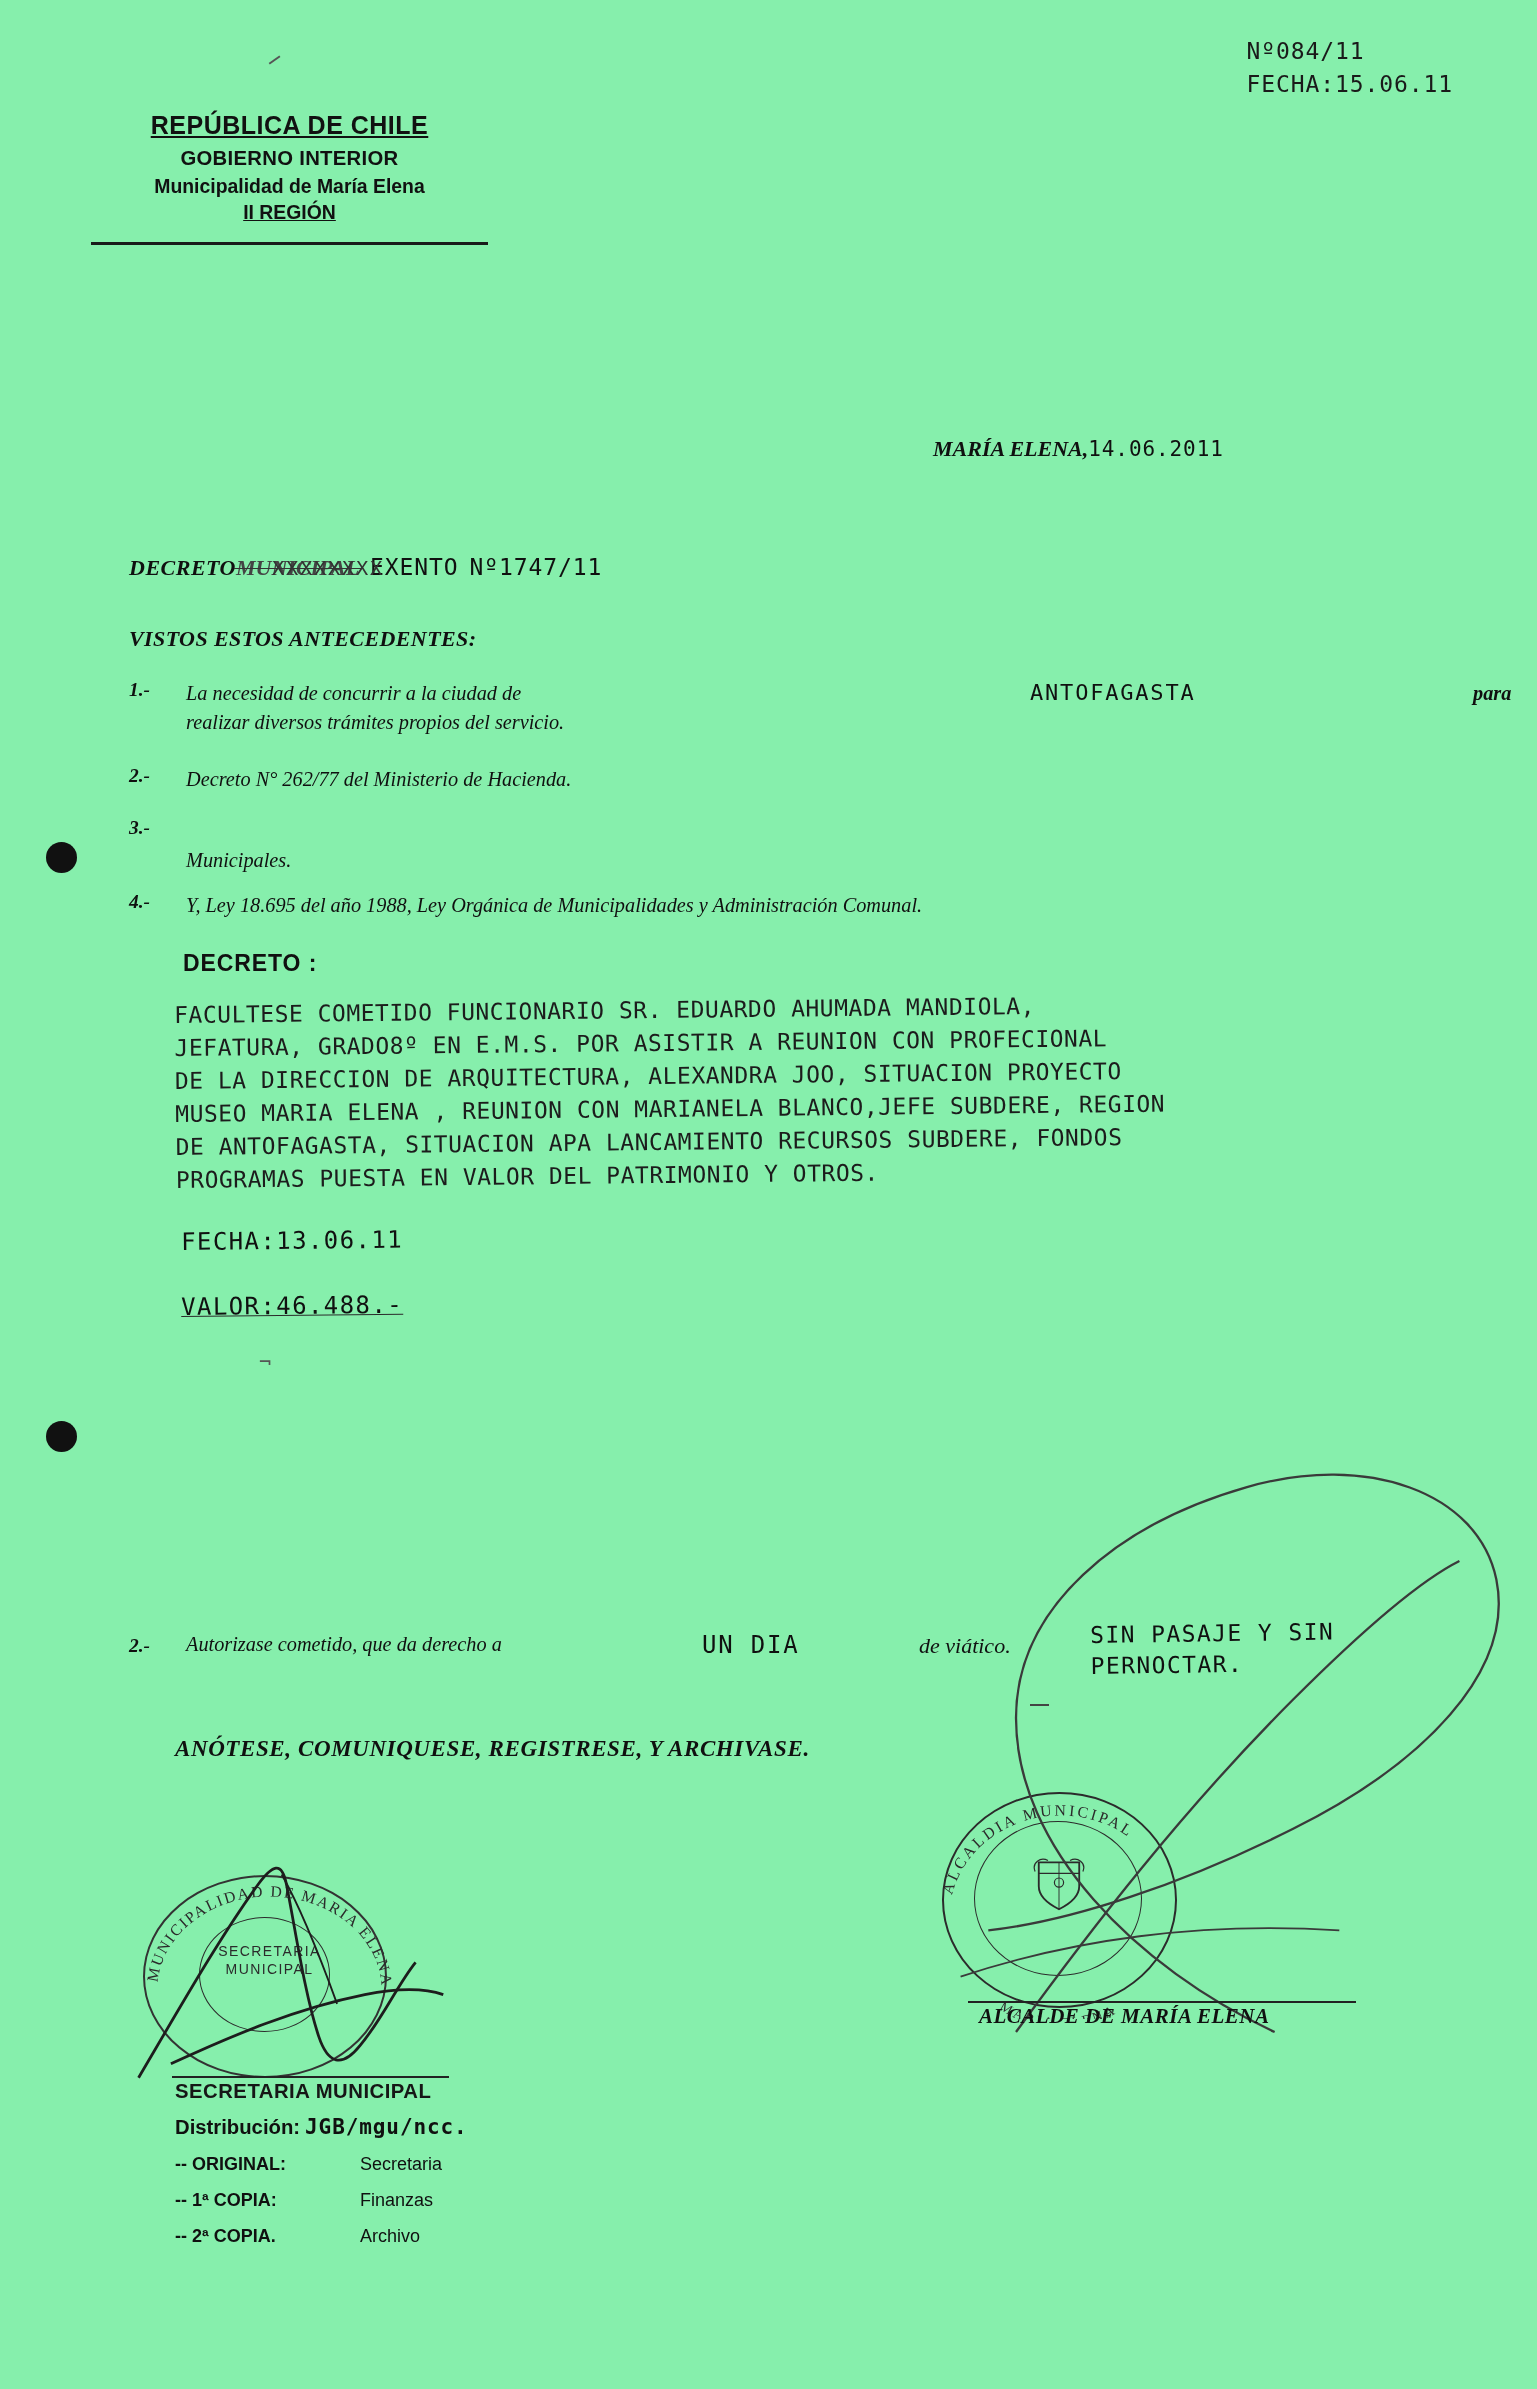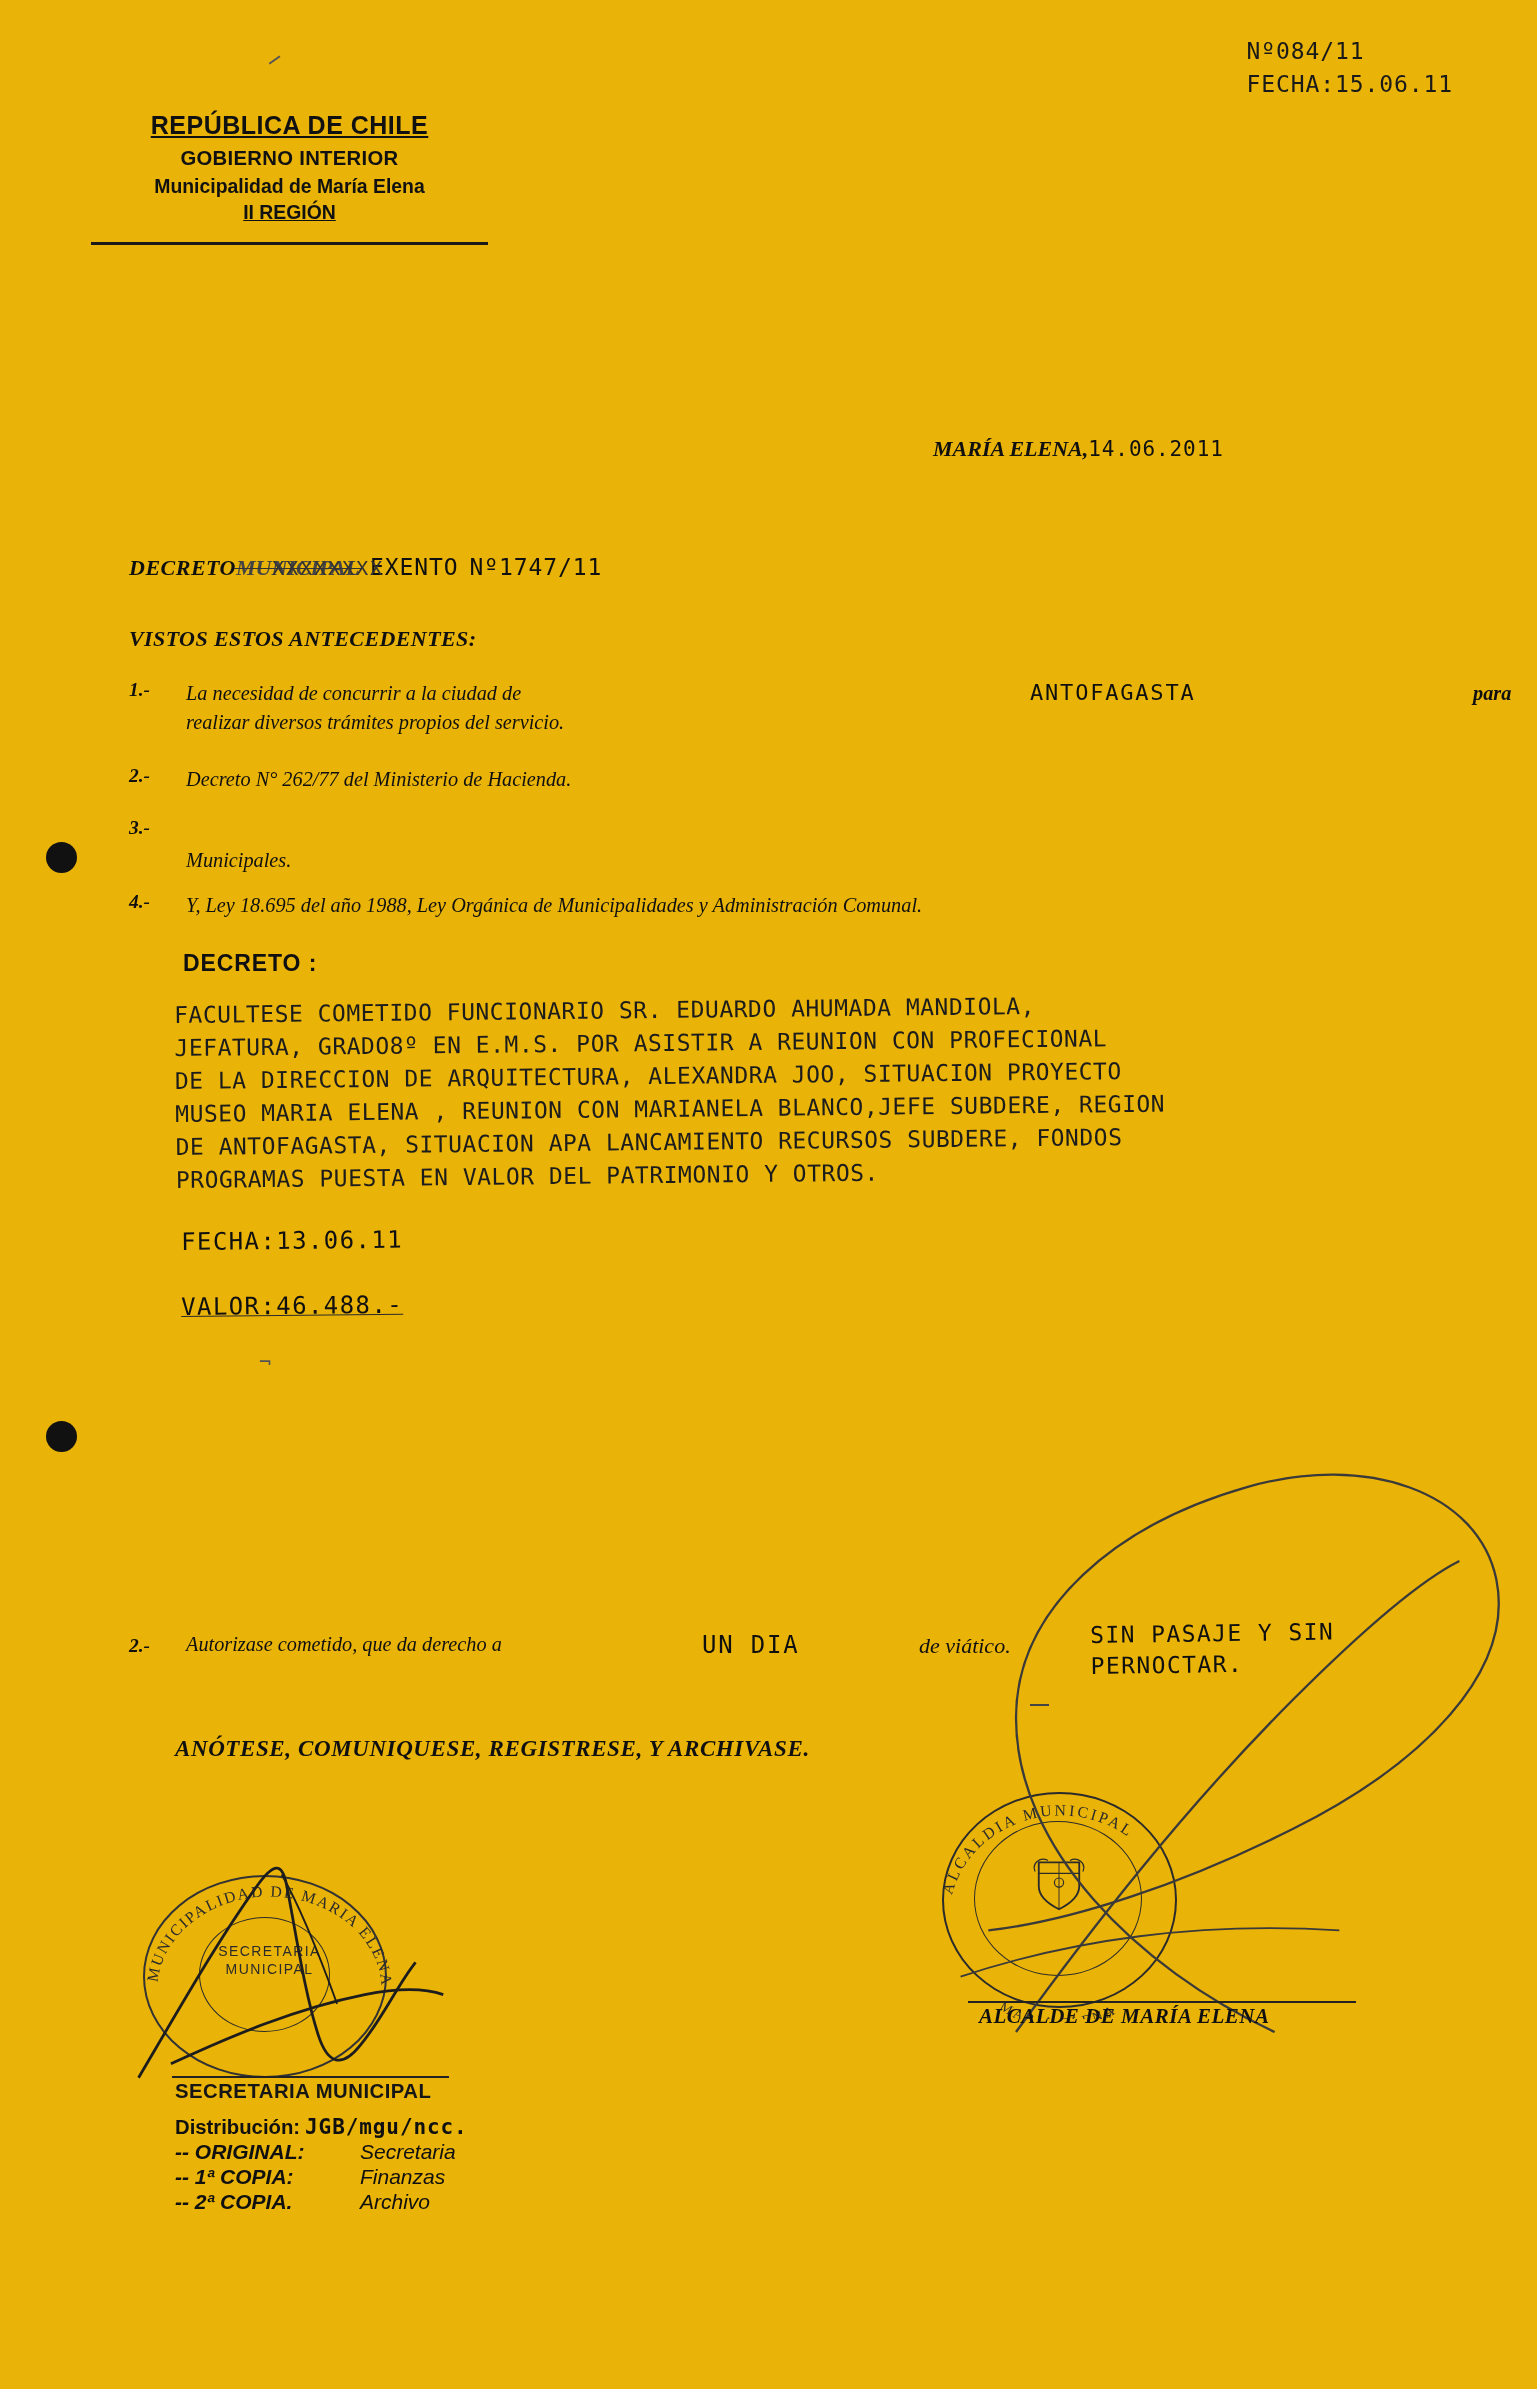--- a/index.html
+++ b/index.html
@@ -9,21 +9,21 @@
   }
   body {
     font-family: "Liberation Serif", serif;
     color: #101010;
   }
   .page {
     position: relative;
     width: 1538px;
     height: 2389px;
     margin: 0 auto;
-    background: #eab308;
+    background: #86efac;
     overflow: hidden;
   }
   
   .abs { position: absolute; }
   .serif-bold-italic { font-family: "Liberation Serif", serif; font-style: italic; font-weight: bold; }
   .mono {
     font-family: "DejaVu Sans Mono", monospace;
     letter-spacing: 0.9px;
     color: #1a1a1a;
   }
@@ -331,23 +331,22 @@
   #dist-block .dist-head .typed {
     font-family: "DejaVu Sans Mono", monospace;
     font-weight: bold;
     font-size: 21px;
     letter-spacing: 0.9px;
     margin-left: 5px;
   }
   #dist-block .dist-row {
     font-family: "Liberation Sans", sans-serif;
     font-weight: bold;
-    font-size: 21px;
-    margin-top: 1px;
-    font-style: italic;
+    font-size: 18px;
+    margin-top: 15px;
   }
   #dist-block .dist-row .who {
     display: inline-block;
     width: 185px;
   }
   #dist-block .dist-row .dest {
     font-weight: normal;
   }
 </style>
 </head>

